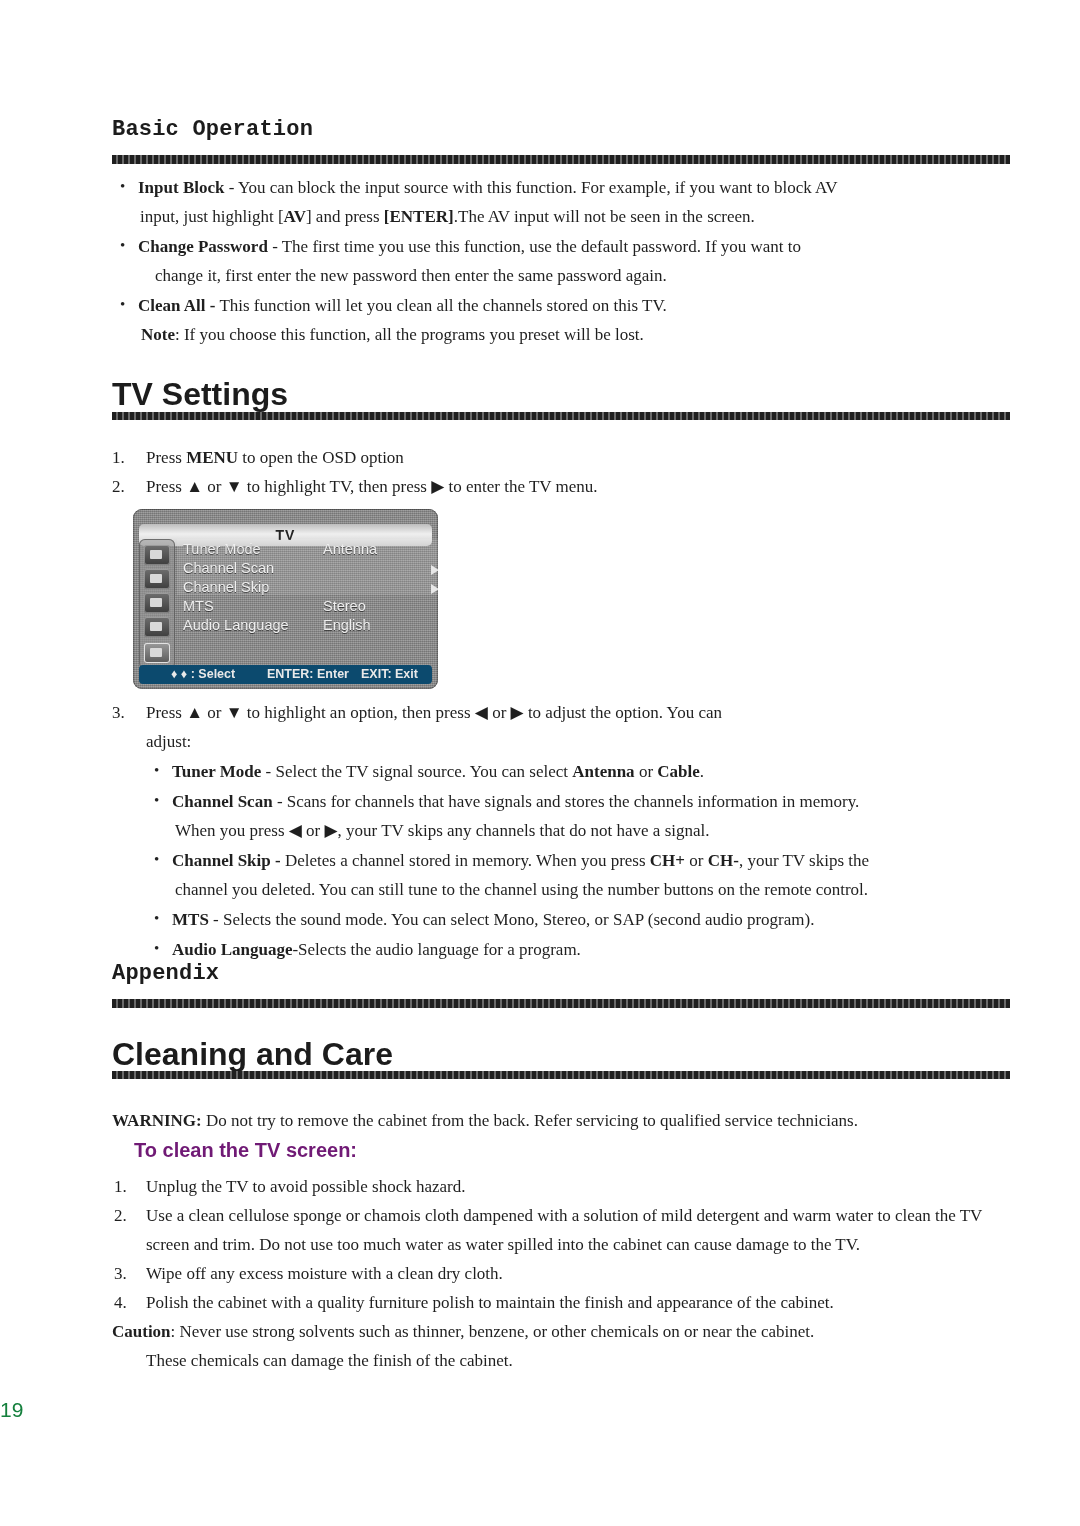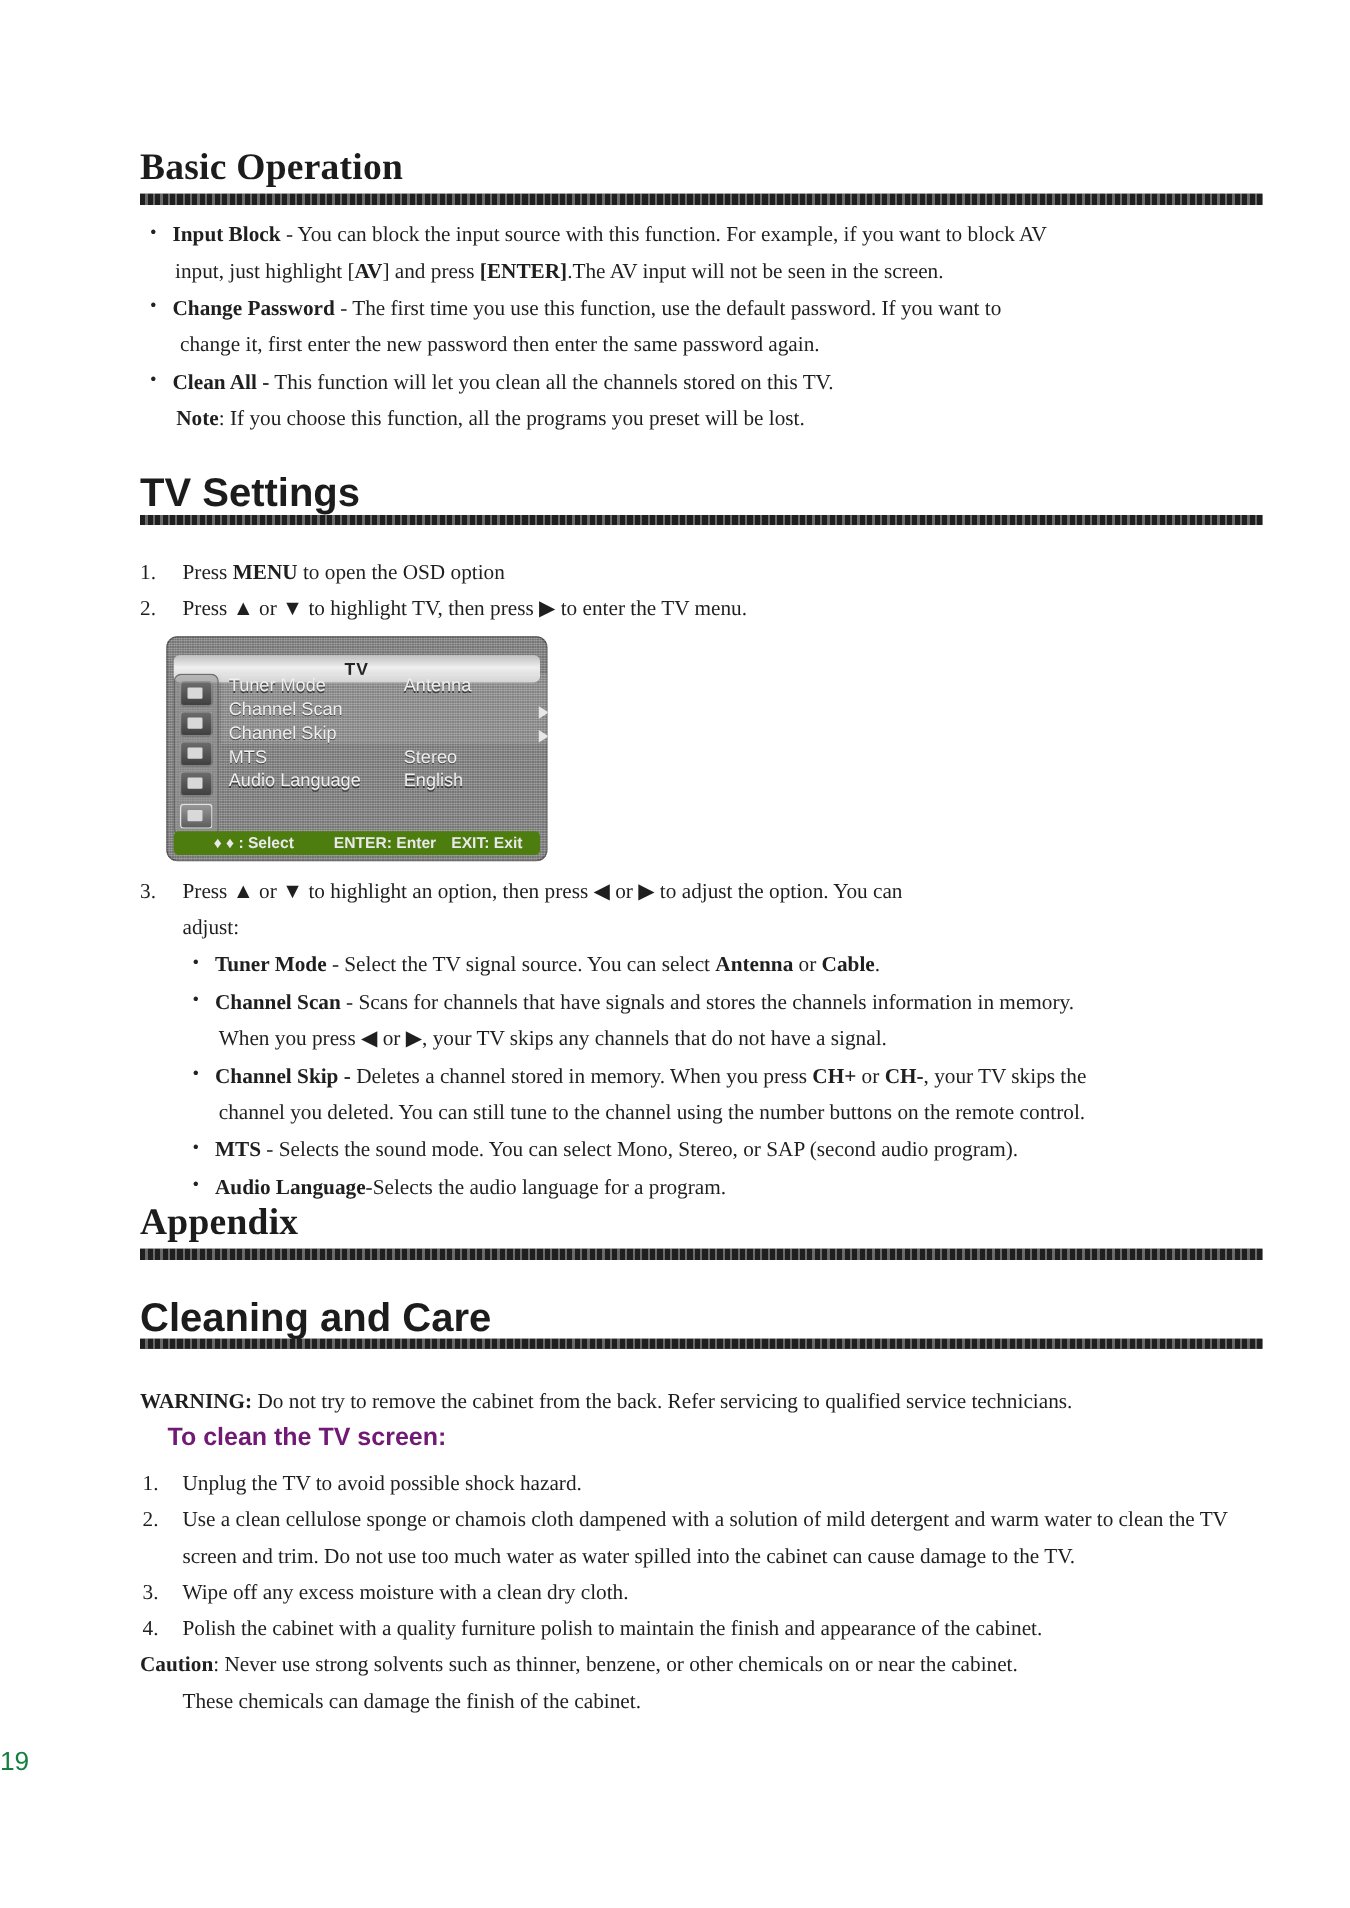--- a/index.html
+++ b/index.html
@@ -18,23 +18,23 @@
 
   .page {
     position: absolute;
     left: 0; top: 0;
     width: 1080px;
     height: 1526px;
   }
 
   
   .h-big {
-    font-family: Liberation Serif, serif;
+    font-family: Liberation Mono, monospace;
     font-weight: bold;
-    font-size: 30px;
+    font-size: 22px;
     letter-spacing: 0.2px;
     color: #1c1c1c;
     line-height: 1.05;
   }
   .h-med {
     font-family: "Liberation Sans", sans-serif;
     font-weight: bold;
     font-size: 32px;
     color: #1c1c1c;
     line-height: 1.05;
@@ -196,21 +196,21 @@
     right: 0;
     background: rgba(255,255,255,.10);
   }
   .osd-foot {
     position: absolute;
     left: 6px;
     bottom: 5px;
     width: 293px;
     height: 19px;
     border-radius: 4px;
-    background: #4d7c0f;
+    background: #0c4a6e;
     color: #e9e9e9;
     font-size: 12.5px;
     font-weight: bold;
     line-height: 19px;
   }
   .osd-foot span { position: absolute; top: 0; }
   .osd-foot .f1 { left: 32px; }
   .osd-foot .f2 { left: 128px; }
   .osd-foot .f3 { left: 222px; }
 
@@ -237,21 +237,21 @@
   <div class="body-txt" style="position:absolute;left:112px;top:173px;width:898px;">
     <ul class="bullet-list">
       <li>
         <span class="bold">Input Block</span><span> - You can block the input source with this function. For example, if you want to block AV</span><br>
         <span style="display:inline-block;margin-left:2px;">
           <span>input, just highlight [</span><span class="bold">AV</span><span>] and press </span><span class="bold">[ENTER]</span><span>.The AV input will not be seen in the screen.</span>
         </span>
       </li>
       <li>
         <span class="bold">Change Password</span><span> - The first time you use this function, use the default password. If you want to</span><br>
-        <span style="display:inline-block;margin-left:6px;">change it, first  enter the new password then enter the same password again.</span>
+        <span style="display:inline-block;margin-left:17px;">change it, first  enter the new password then enter the same password again.</span>
       </li>
       <li>
         <span class="bold">Clean All -</span><span> This function will let you clean all the channels stored on this TV.</span><br>
         <span style="display:inline-block;margin-left:3px;">
           <span class="bold">Note</span><span>: If you choose this function, all the programs you preset will be lost.</span>
         </span>
       </li>
     </ul>
   </div>
 

